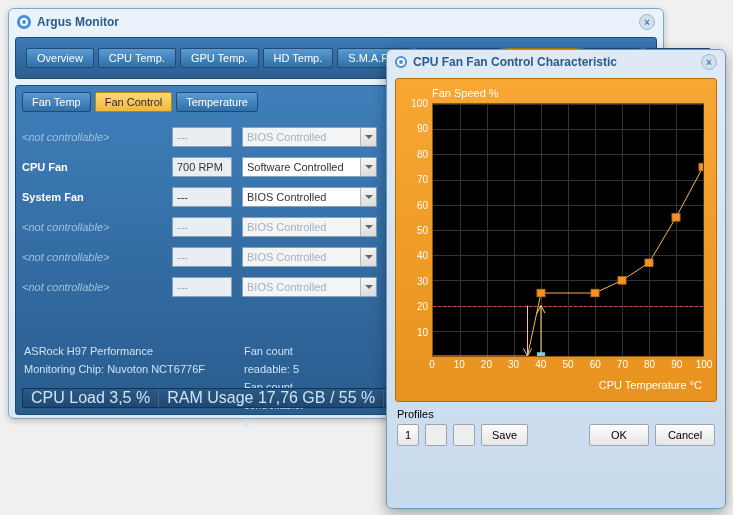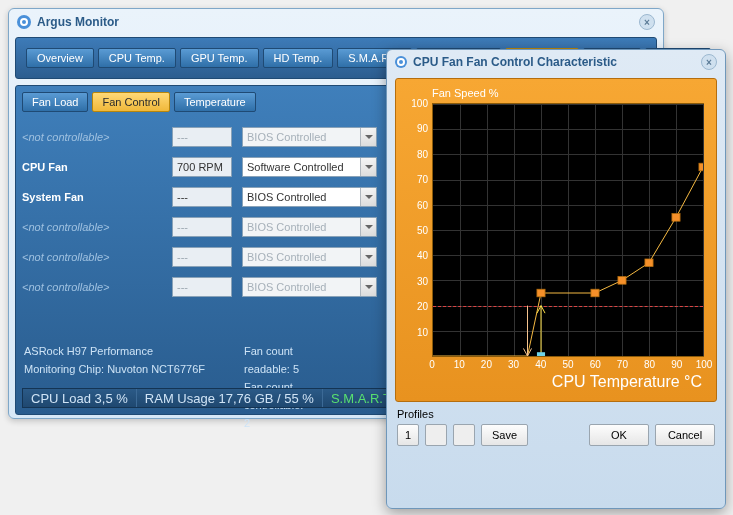--- a/index.html
+++ b/index.html
@@ -43,21 +43,21 @@
 .fan-rpm { width:60px; height:20px; background:#e9eef3; border:1px solid #89a2b8; color:#333; display:flex; align-items:center; padding:0 4px; margin-right:10px; font-size:11px;}
 .fan-rpm.dim { color:#9ca7b1; }
 .fan-select { width:135px; height:20px; background:#fff; border:1px solid #89a2b8; display:flex; align-items:center; position:relative; color:#333; font-size:11px; padding:0 4px;}
 .fan-select.dim { color:#a6b0b9; background:#f2f4f6; }
 .fan-select .arrow { position:absolute; right:0; top:0; width:16px; height:100%; background:linear-gradient(#f5f5f5,#ddd); border-left:1px solid #b0b7be; display:flex; align-items:center; justify-content:center;}
 .fan-select .arrow::after { content:""; border:4px solid transparent; border-top-color:#666; margin-top:3px; }
 
 .info-block { position:absolute; left:8px; bottom:36px; font-size:11px; color:#cde3f6; line-height:18px; }
 .info-block .col2 { position:absolute; left:220px; top:0; }
 
-.statusbar { position:absolute; left:6px; right:6px; bottom:6px; height:20px; background: linear-gradient(#2b5a87,#1f4870); border:1px solid #143453; display:flex; align-items:center; font-size:13px; color:#cfe3f5; }
+.statusbar { position:absolute; left:6px; right:6px; bottom:6px; height:20px; background: linear-gradient(#2b5a87,#1f4870); border:1px solid #143453; display:flex; align-items:center; font-size:16px; color:#cfe3f5; }
 .statusbar .cell { padding:0 8px; border-right:1px solid #3c6a96; height:100%; display:flex; align-items:center;}
 .statusbar .smart { color:#58e070; margin-left:8px;}
 .statusbar .right { margin-left:auto; padding:0 8px; color:#cfe3f5;}
 
 
 .dialog {
   position:absolute; left:386px; top:49px; width:340px; height:460px;
   background: linear-gradient(180deg,#dfeaf5,#c8dbed); border:1px solid #6f97ba; border-radius:6px;
   box-shadow: 0 4px 14px rgba(0,0,0,0.35);
 }
@@ -70,21 +70,21 @@
   margin:4px 8px 0 8px; background: linear-gradient(#f7a733,#e8921f); border:1px solid #b56e0e; border-radius:3px;
   padding:8px 8px 8px 8px;
 }
 .chart-label-y { color:#fff; font-size:11px; margin-bottom:4px; padding-left:28px;}
 .chart-area { position:relative; height:290px; }
 .chart-plot { position:absolute; left:28px; top:0; right:4px; bottom:36px; background:#000; border:1px solid #8a5a0a;}
 .y-ticks { position:absolute; left:0; top:0; width:26px; bottom:36px; }
 .y-ticks span{ position:absolute; right:2px; font-size:10px; color:#fff; transform:translateY(-50%); }
 .x-ticks { position:absolute; left:28px; right:4px; bottom:20px; height:14px;}
 .x-ticks span{ position:absolute; font-size:10px; color:#fff; transform:translateX(-50%);}
-.xlabel { position:absolute; right:6px; bottom:2px; color:#fff; font-size:16px;}
+.xlabel { position:absolute; right:6px; bottom:2px; color:#fff; font-size:11px;}
 
 .gridline-h, .gridline-v { position:absolute; background:#333; }
 .gridline-h { left:0; right:0; height:1px; }
 .gridline-v { top:0; bottom:0; width:1px; }
 .red-dash { position:absolute; left:0; right:0; height:0; border-top:1.5px dashed #d44; }
 
 svg.curve { position:absolute; inset:0; width:100%; height:100%; }
 
 .hyst-row { display:flex; align-items:center; justify-content:flex-end; gap:4px; margin:8px 10px 0 0; font-size:11px; color:#333;}
 .hyst-input { width:30px; height:18px; border:1px solid #9aa5af; background:#fff; text-align:right; padding:0 3px; font-size:11px;}
@@ -122,21 +122,21 @@
       <div class="tab">System</div>
       <div class="tab menu"><span class="hamburger">
           <span></span>
           <span></span>
           <span></span>
         </span>Menu</div>
     </div>
 
   <div class="body-area">
     <div class="subtabs" id="sub-tabs">
-        <div class="subtab">Fan Load</div>
+        <div class="subtab">Fan Temp</div>
         <div class="subtab active">Fan Control</div>
         <div class="subtab">Temperature</div>
       </div>
     <div class="fan-grid" id="fan-grid">
         <div class="fan-row">
           <div class="fan-label dim">&lt;not controllable&gt;</div>
           <div class="fan-rpm dim">---</div>
           <div class="fan-select dim">
             <span>BIOS Controlled</span>
             <span class="arrow"></span>

